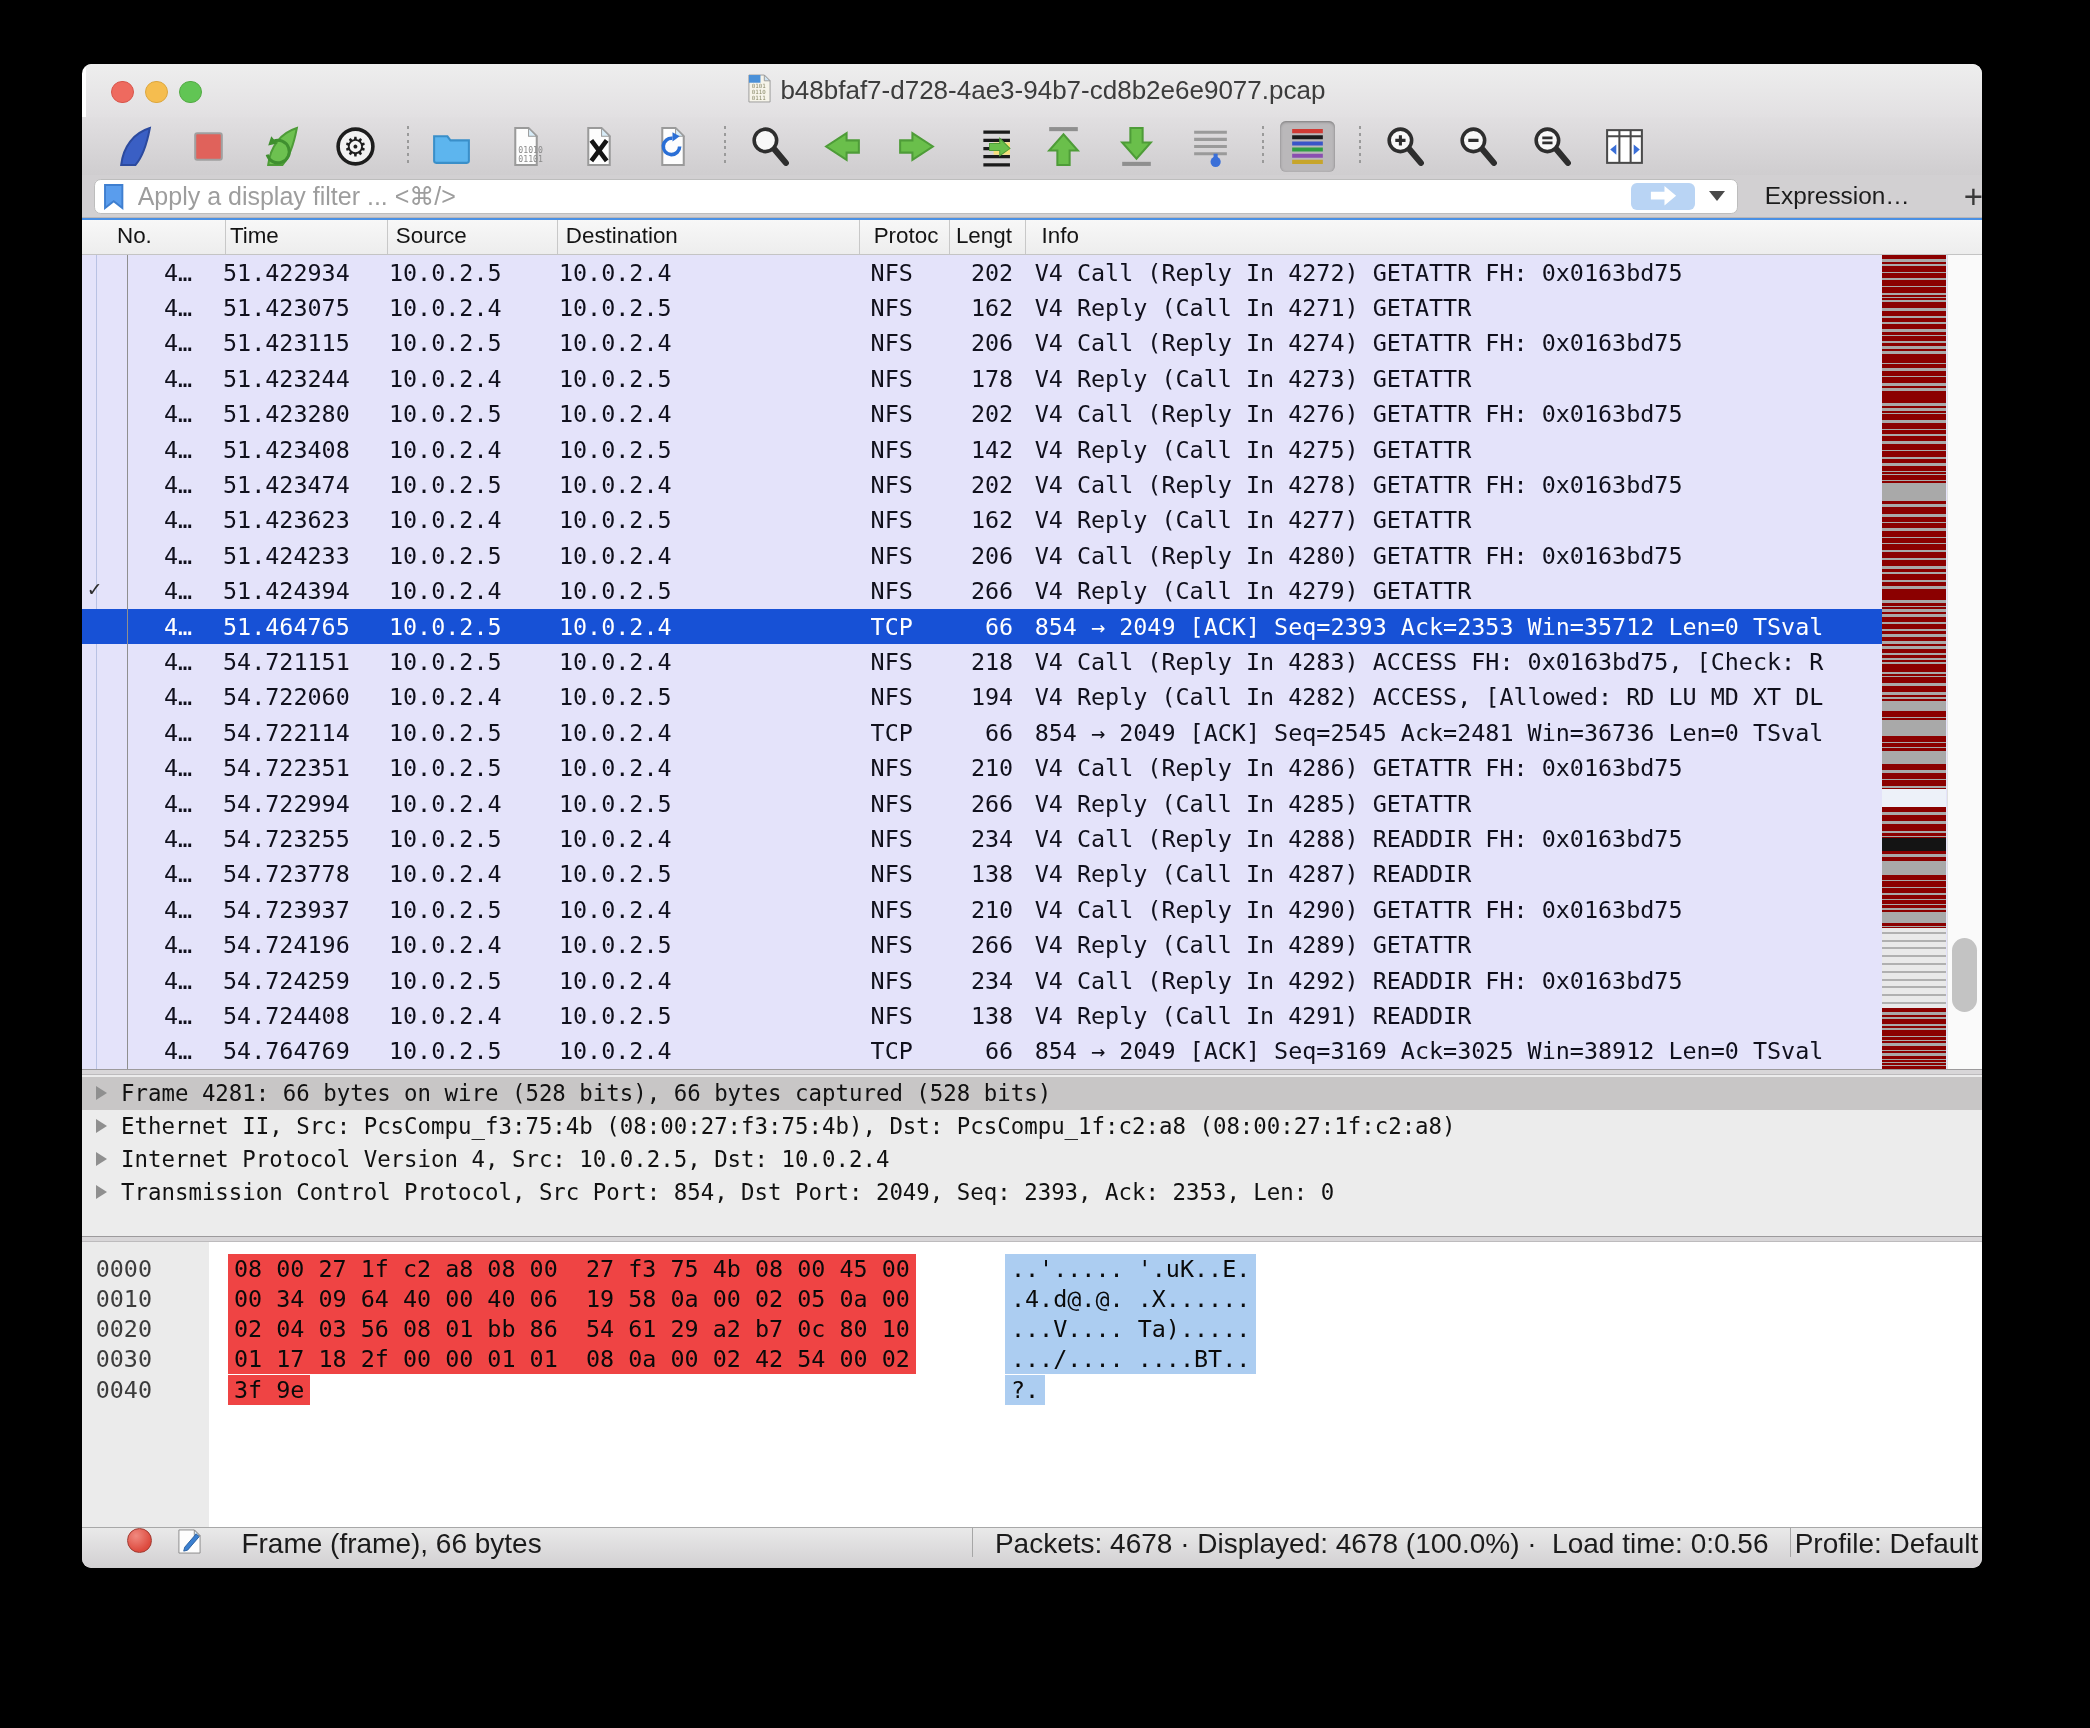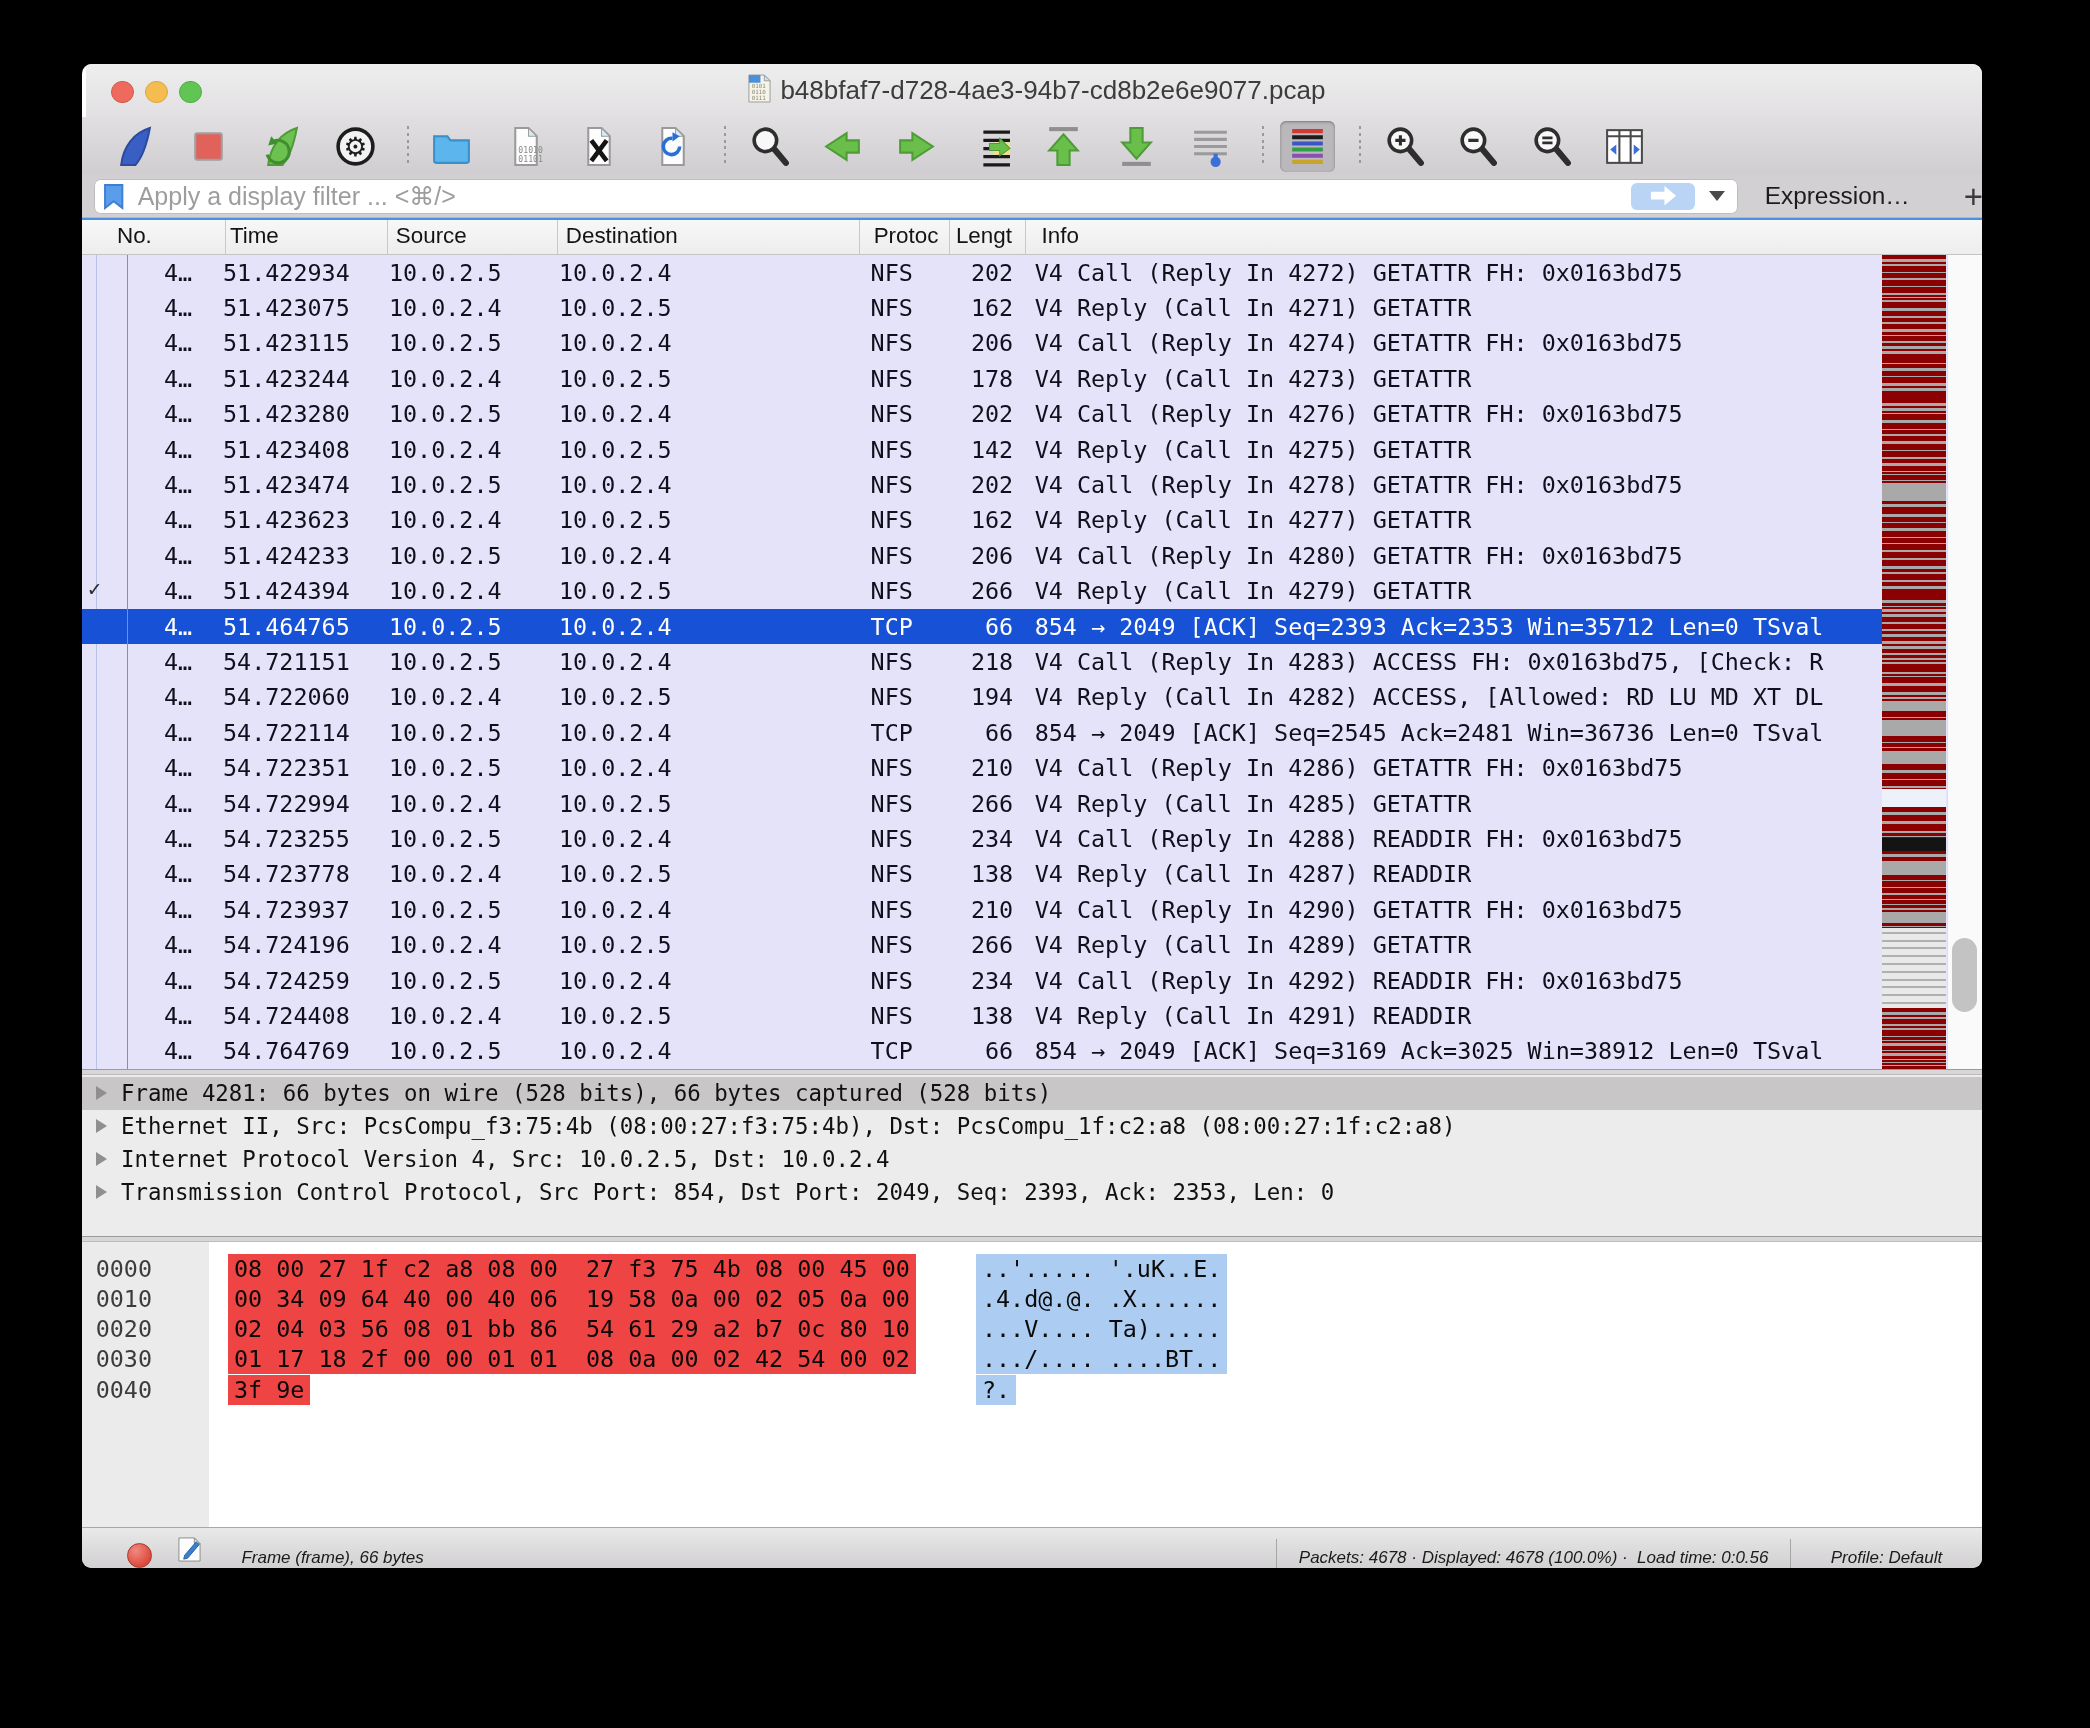--- a/index.html
+++ b/index.html
@@ -85,25 +85,25 @@
   .dtri{position:absolute;left:13.7px;top:8.8px;width:0;height:0;border-top:7.8px solid transparent;
         border-bottom:7.8px solid transparent;border-left:11.7px solid #8f8f8f;}
   .dtext{position:absolute;left:39px;top:0;}
   
   .hexpane{position:absolute;left:0;top:1178px;width:100%;height:285px;background:#fff;}
   .hexgutter{position:absolute;left:0;top:0;width:127px;height:100%;background:#ebebeb;}
   .hrow{position:absolute;left:0;width:100%;height:30px;line-height:30px;
         font-family:"DejaVu Sans Mono",monospace;font-size:23.4px;white-space:pre;}
   .hoff{position:absolute;left:13.7px;color:#3c3c3c;}
   .hhex{position:absolute;left:146px;color:#0a0a0a;background:#ef4444;padding:0 5.9px;}
-  .hasc{position:absolute;left:894px;color:#0a0a0a;background:#accdf1;padding:0 5.9px;}
+  .hasc{position:absolute;left:923px;color:#0a0a0a;background:#accdf1;padding:0 5.9px;}
   
   .statusbar{position:absolute;left:0;top:1463px;width:100%;height:41px;
              background:linear-gradient(#e9e9e9,#d2d0d2);border-top:1px solid #a8a8a8;
-             display:flex;align-items:flex-end;box-sizing:border-box;font-size:17px;color:#1b1b1b;font-style:italic;}
+             display:flex;align-items:flex-start;box-sizing:border-box;font-size:28px;color:#1b1b1b;}
   .expertball{width:23.4px;height:23.4px;border-radius:50%;margin-left:45px;
               background:radial-gradient(circle at 35% 30%,#f08a80,#dd4a3e 70%);border:1px solid #a03a31;}
   .commenticon{margin-left:25px;}
   .statusleft{margin-left:39px;white-space:pre;}
   .spacer{flex:1;}
   .ssep{width:1px;height:29px;background:#a6a6a6;}
   .statuscounts{margin:0 21.5px;white-space:pre;}
   .statusprofile{width:191px;text-align:center;white-space:pre;}
 </style>
 </head>

